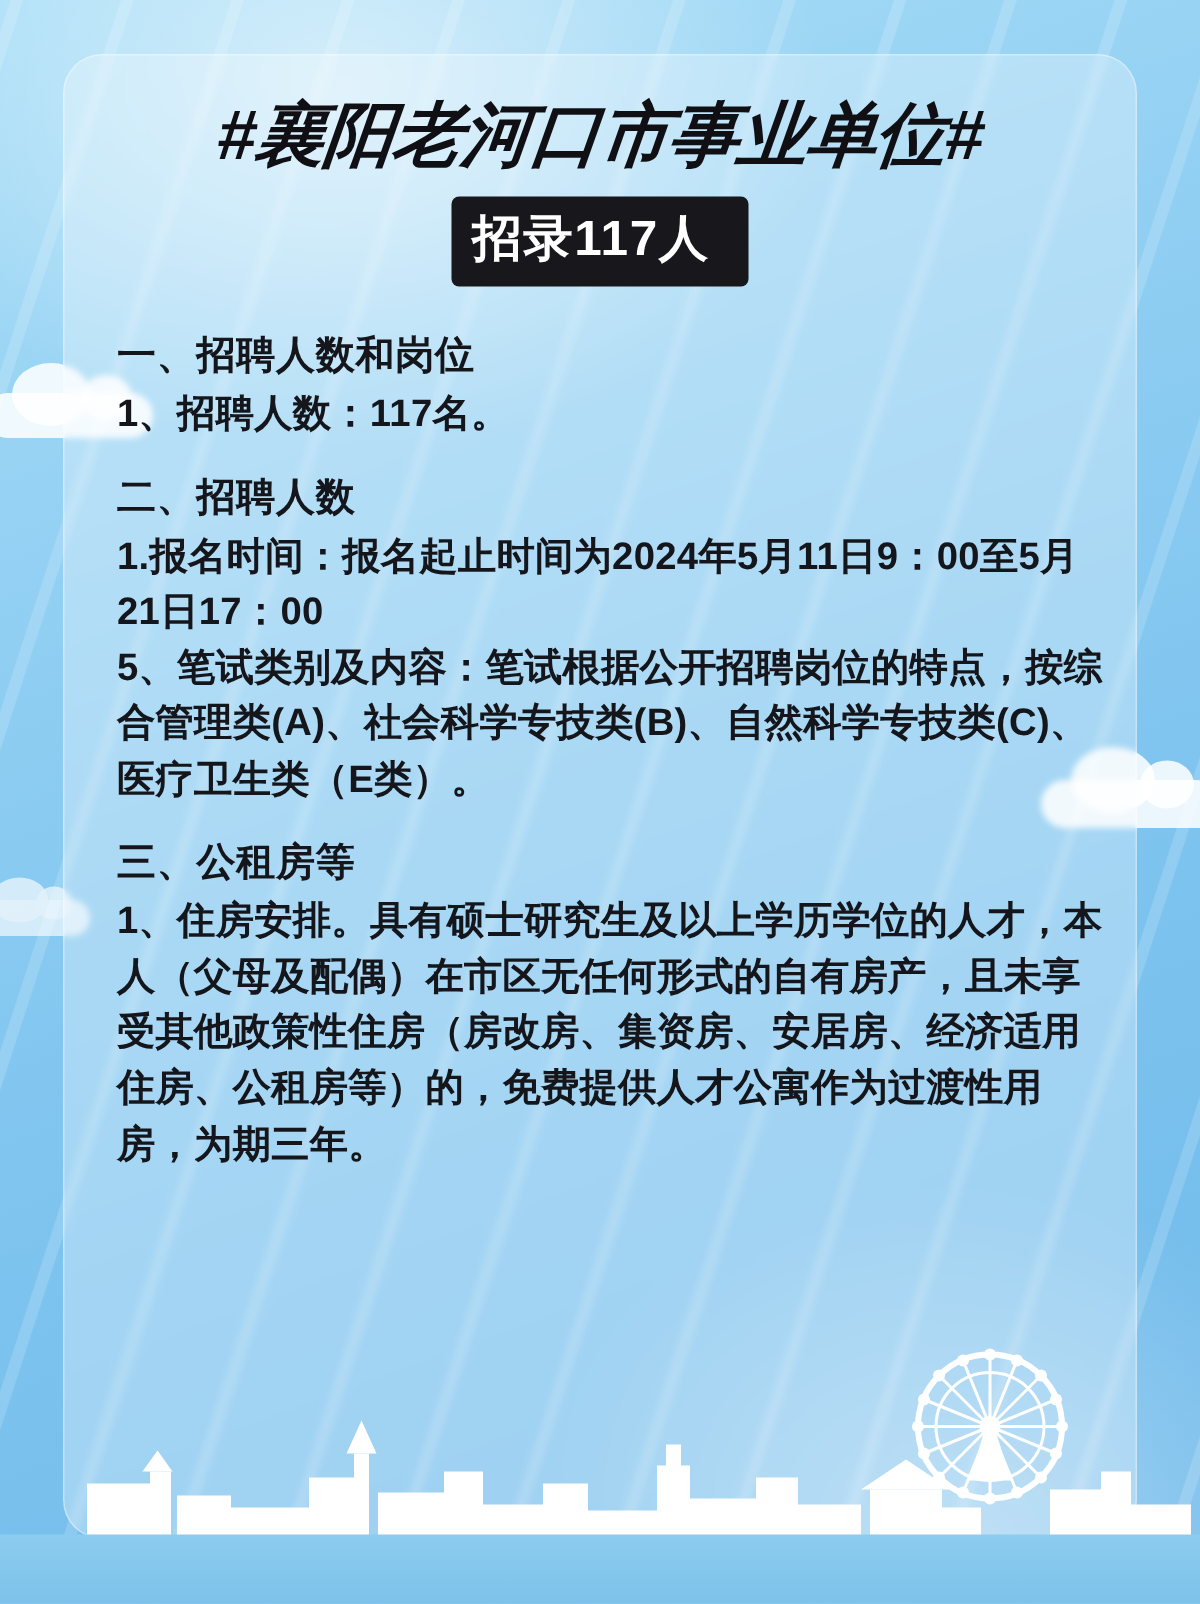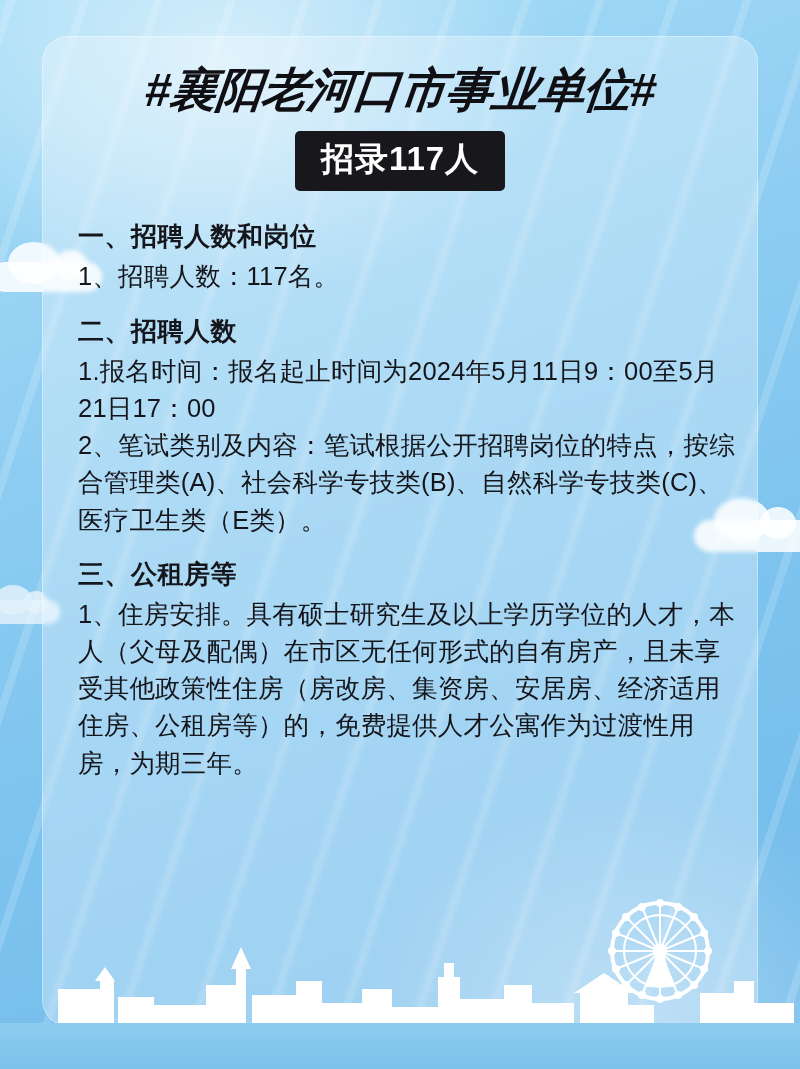--- a/index.html
+++ b/index.html
@@ -119,21 +119,21 @@
   .subtitle-wrap {
     margin-top: 14px;
     text-align: center;
   }
   .subtitle {
     display: inline-block;
     background: #17171c;
     color: #ffffff;
     font-size: 33px;
     font-weight: bold;
-    padding: 6px 26px 9px 26px;
+    padding: 6px 26px 9px 14px;
     border-radius: 5px;
     letter-spacing: 1px;
     text-align: right;
   }
 
   .body {
     margin-top: 26px;
     padding: 0 14px 0 36px;
     color: #14161b;
   }
@@ -145,20 +145,21 @@
     font-size: 26px;
     font-weight: bold;
     line-height: 1.5;
     margin-bottom: 2px;
     letter-spacing: 0.5px;
   }
   .para {
     font-size: 25.5px;
     line-height: 1.46;
     letter-spacing: 0.2px;
+    font-weight: bold;
   }
 
   
   .skyline {
     position: absolute;
     left: 0;
     bottom: 34px;
     width: 800px;
     height: 150px;
     pointer-events: none;
@@ -198,21 +199,21 @@
     <div class="body">
 
       <div class="section">
         <div class="section-heading">一、招聘人数和岗位</div>
         <div class="para">1、招聘人数：117名。</div>
       </div>
 
       <div class="section">
         <div class="section-heading">二、招聘人数</div>
         <div class="para">1.报名时间：报名起止时间为2024年5月11日9：00至5月21日17：00</div>
-        <div class="para">2、笔试类别及内容：笔试根据公开招聘岗位的特点，按综合管理类(A)、社会科学专技类(B)、自然科学专技类(C)、医疗卫生类（E类）。</div>
+        <div class="para">5、笔试类别及内容：笔试根据公开招聘岗位的特点，按综合管理类(A)、社会科学专技类(B)、自然科学专技类(C)、医疗卫生类（E类）。</div>
       </div>
 
       <div class="section">
         <div class="section-heading">三、公租房等</div>
         <div class="para">1、住房安排。具有硕士研究生及以上学历学位的人才，本人（父母及配偶）在市区无任何形式的自有房产，且未享受其他政策性住房（房改房、集资房、安居房、经济适用住房、公租房等）的，免费提供人才公寓作为过渡性用房，为期三年。</div>
       </div>
 
     </div>
   </div>
 

